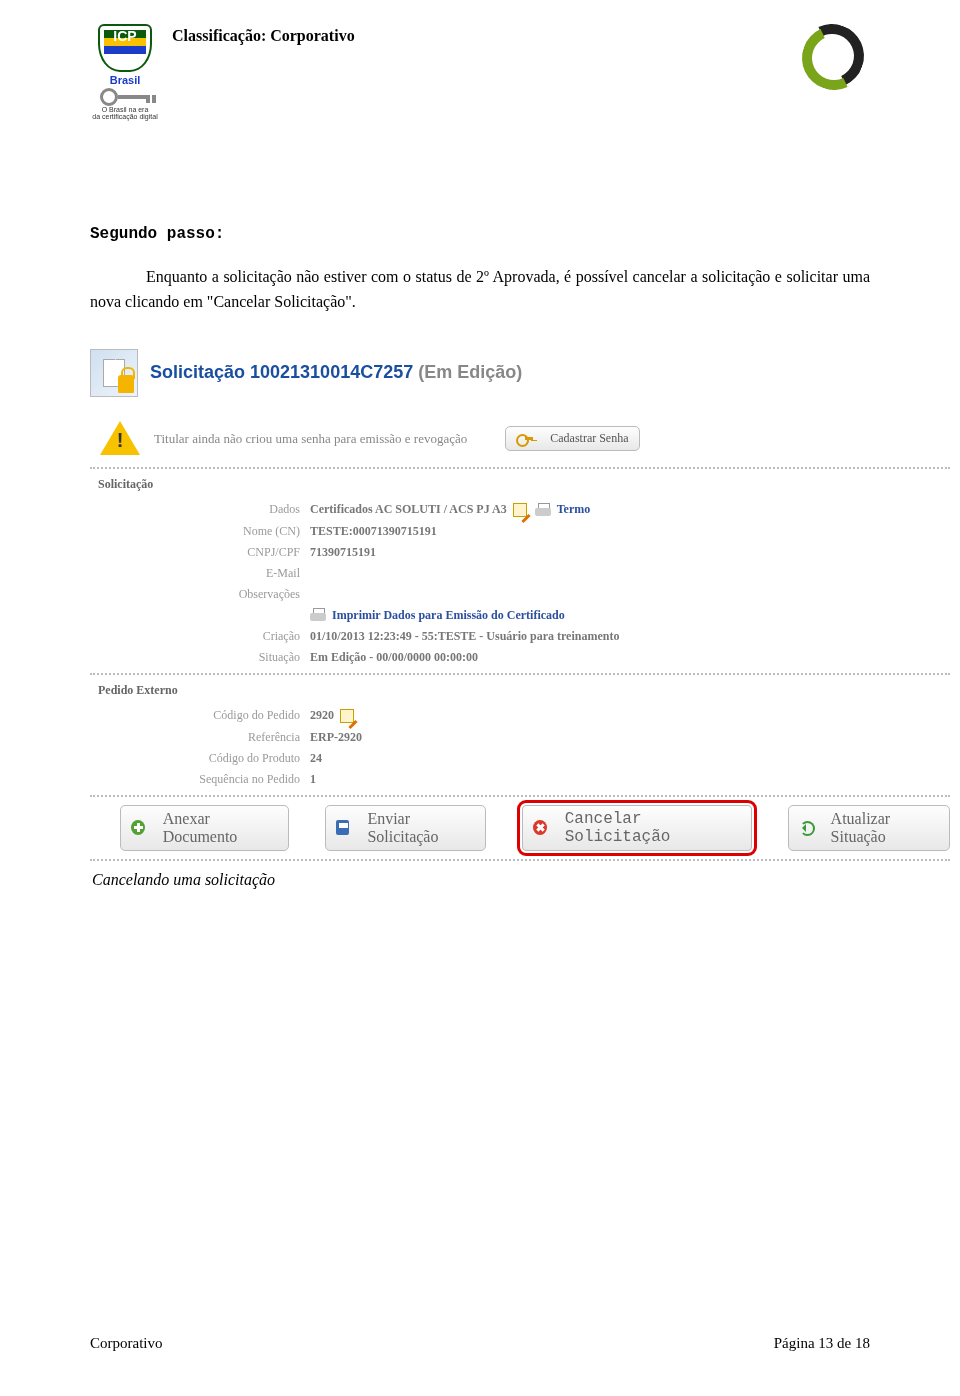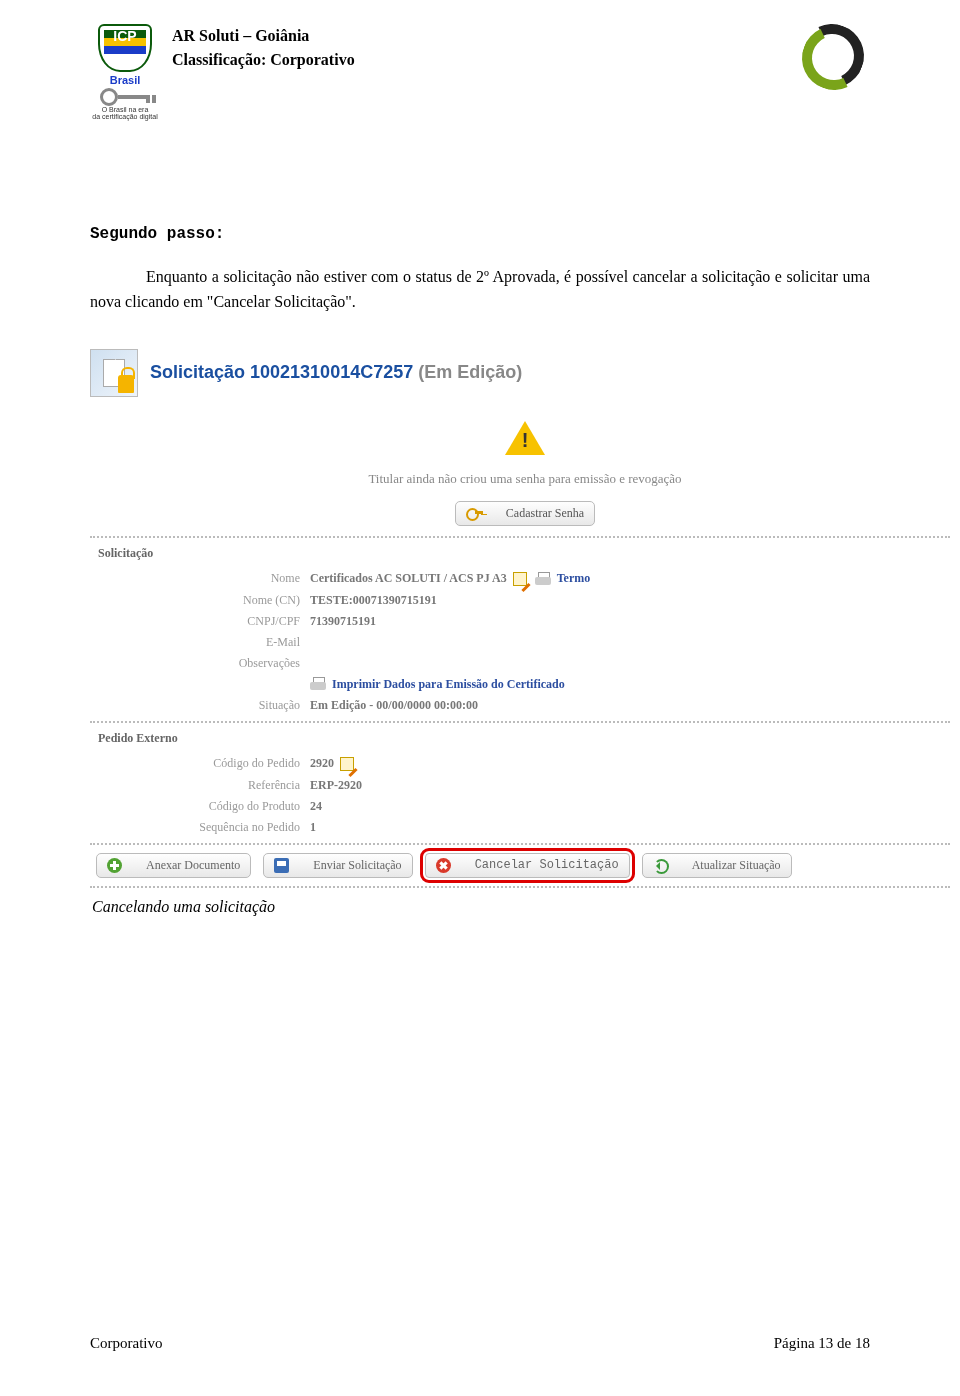--- a/index.html
+++ b/index.html
@@ -73,35 +73,36 @@
     width:48px; height:48px; border:1px solid #bbb; background:linear-gradient(135deg,#cfe0f0,#eef4fb);
     display:flex; align-items:center; justify-content:center; position:relative;
   }
   .ss-thumb .doc { width:22px; height:28px; background:#fff; border:1px solid #aaa; position:relative; }
   .ss-thumb .doc::after { content:""; position:absolute; right:-1px; top:-1px; border:5px solid transparent; border-left-color:#fff; border-bottom-color:#fff; }
   .ss-thumb .pad { position:absolute; right:3px; bottom:3px; width:16px; height:18px; background:#f5b400; border-radius:3px 3px 1px 1px; }
   .ss-thumb .pad::before { content:""; position:absolute; left:3px; top:-8px; width:10px; height:10px; border:2px solid #f5b400; border-bottom:none; border-radius:6px 6px 0 0; }
   .ss-title { font:700 18px Tahoma, Arial; color:#1a4fa0; }
   .ss-title .muted { color:#888; }
 
-  .alert-row { display:flex; align-items:center; gap:14px; margin:24px 0 10px 10px;flex-direction:column; }
+  .alert-row { display:flex; align-items:center; gap:14px; margin:24px 0 10px 10px; }
   .alert-icon { width:40px; height:36px; position:relative; }
   .alert-icon::before {
     content:""; position:absolute; left:0; top:0; width:0; height:0;
     border-left:20px solid transparent; border-right:20px solid transparent;
     border-bottom:34px solid #f7c200;
   }
   .alert-icon::after { content:"!"; position:absolute; left:0; right:0; top:8px; text-align:center; font:700 20px Arial; color:#333; }
   .alert-text { font:400 13px Tahoma; color:#888; }
   .btn {
-    display:inline-flex; align-items:center; gap:24px;
+    display:inline-flex; align-items:center; gap:18px;
     font:400 12px Tahoma; color:#555;
     padding:4px 10px; border:1px solid #bbb; border-radius:5px;
     background:linear-gradient(#fefefe,#e8e8e8);
     cursor:pointer;
+    margin-left:24px;
   }
   .icon-key { width:16px; height:10px; position:relative; }
   .icon-key::before { content:""; position:absolute; left:0; top:0; width:9px; height:9px; border:2px solid #d89a00; border-radius:50%; }
   .icon-key::after { content:""; position:absolute; left:9px; top:3px; width:8px; height:3px; background:#d89a00; box-shadow:5px 2px 0 -1px #d89a00; }
 
   .hr-dots { margin:6px 0 8px; border:none; border-top:2px dotted #bbb; }
 
   .section-h { font:700 12px Tahoma; color:#666; margin:4px 0 8px 8px; }
 
   .kv-row { display:flex; align-items:center; gap:10px; margin:2px 0; padding:2px 0; }
@@ -113,21 +114,21 @@
   .icon-link-pencil::before { content:""; position:absolute; left:0; top:1px; width:12px; height:12px; border:1px solid #c8a000; background:#fff4cc; }
   .icon-link-pencil::after { content:""; position:absolute; right:-2px; bottom:-2px; width:10px; height:3px; background:#e07000; transform:rotate(-45deg); }
 
   .icon-print { width:16px; height:14px; display:inline-block; position:relative; }
   .icon-print::before { content:""; position:absolute; left:3px; top:0; width:10px; height:5px; background:#fff; border:1px solid #999; }
   .icon-print::after { content:""; position:absolute; left:0; top:5px; width:16px; height:8px; background:#ccc; border-radius:2px; }
 
   .link-bold { font:700 12px Tahoma; color:#2c4ea0; }
 
   .toolbar { display:flex; gap:12px; margin:6px 0 8px 6px; }
-  .toolbar .btn { font-size:12px; color:#666; }
+  .toolbar .btn { font-size:16px; color:#666; }
   .redbox { outline:3px solid #d00; outline-offset:2px; border-radius:4px;font-family:Liberation Mono, monospace; }
 
   .ic-plus { width:15px; height:15px; border-radius:50%; background:#52a233; position:relative; }
   .ic-plus::before, .ic-plus::after { content:""; position:absolute; background:#fff; }
   .ic-plus::before { left:3px; top:6px; width:9px; height:3px; }
   .ic-plus::after { left:6px; top:3px; width:3px; height:9px; }
   .ic-save { width:15px; height:15px; background:#3b6db5; border-radius:2px; position:relative; }
   .ic-save::before { content:""; position:absolute; left:3px; top:3px; width:9px; height:5px; background:#fff; }
   .ic-cancel { width:15px; height:15px; border-radius:50%; background:#d93a2b; position:relative; }
   .ic-cancel::before, .ic-cancel::after { content:""; position:absolute; left:3px; top:6px; width:9px; height:3px; background:#fff; }
@@ -161,21 +162,20 @@
       <div class="icp-brasil">Brasil</div>
       <div class="key-row">
           <div class="key-head"></div>
           <div class="key-shaft"></div>
           <div class="key-teeth"></div>
         </div>
       <div class="icp-tag">O Brasil na era</div>
       <div class="icp-tag">da certificação digital</div>
     </div>
     <div class="hdr-text">
-      <div>AR Soluti – Goiânia</div>
       <div>Classificação: Corporativo</div>
     </div>
     <div class="soluti-logo">
       <div class="soluti-swirl">
         <div class="arc arc1"></div>
           <div class="arc arc2"></div>
       </div>
     </div>
   </div>
 
@@ -201,21 +201,21 @@
       <div class="btn">
         <span class="icon-key"></span>
         <span>Cadastrar Senha</span>
       </div>
     </div>
 
     <hr class="hr-dots">
     <div class="section-h">Solicitação</div>
 
     <div class="kv-row">
-      <div class="kv-label">Nome</div>
+      <div class="kv-label">Dados</div>
       <div class="kv-val">
         <span>Certificados AC SOLUTI / ACS PJ A3</span>
         <span class="icon-link-pencil"></span>
         <span class="icon-print"></span>
         <span class="link-bold">Termo</span>
       </div>
     </div>
     <div class="kv-row">
       <div class="kv-label">Nome (CN)</div>
       <div class="kv-val">TESTE:00071390715191</div>
@@ -233,20 +233,24 @@
       <div class="kv-val norm"></div>
     </div>
     <div class="kv-row">
       <div class="kv-label"></div>
       <div class="kv-val">
         <span class="icon-print"></span>
         <span class="link-bold">Imprimir Dados para Emissão do Certificado</span>
       </div>
     </div>
     <div class="kv-row">
+      <div class="kv-label">Criação</div>
+      <div class="kv-val">01/10/2013 12:23:49 - 55:TESTE - Usuário para treinamento</div>
+    </div>
+    <div class="kv-row">
       <div class="kv-label">Situação</div>
       <div class="kv-val">Em Edição - 00/00/0000 00:00:00</div>
     </div>
 
     <hr class="hr-dots">
     <div class="section-h">Pedido Externo</div>
 
     <div class="kv-row">
       <div class="kv-label">Código do Pedido</div>
       <div class="kv-val">

